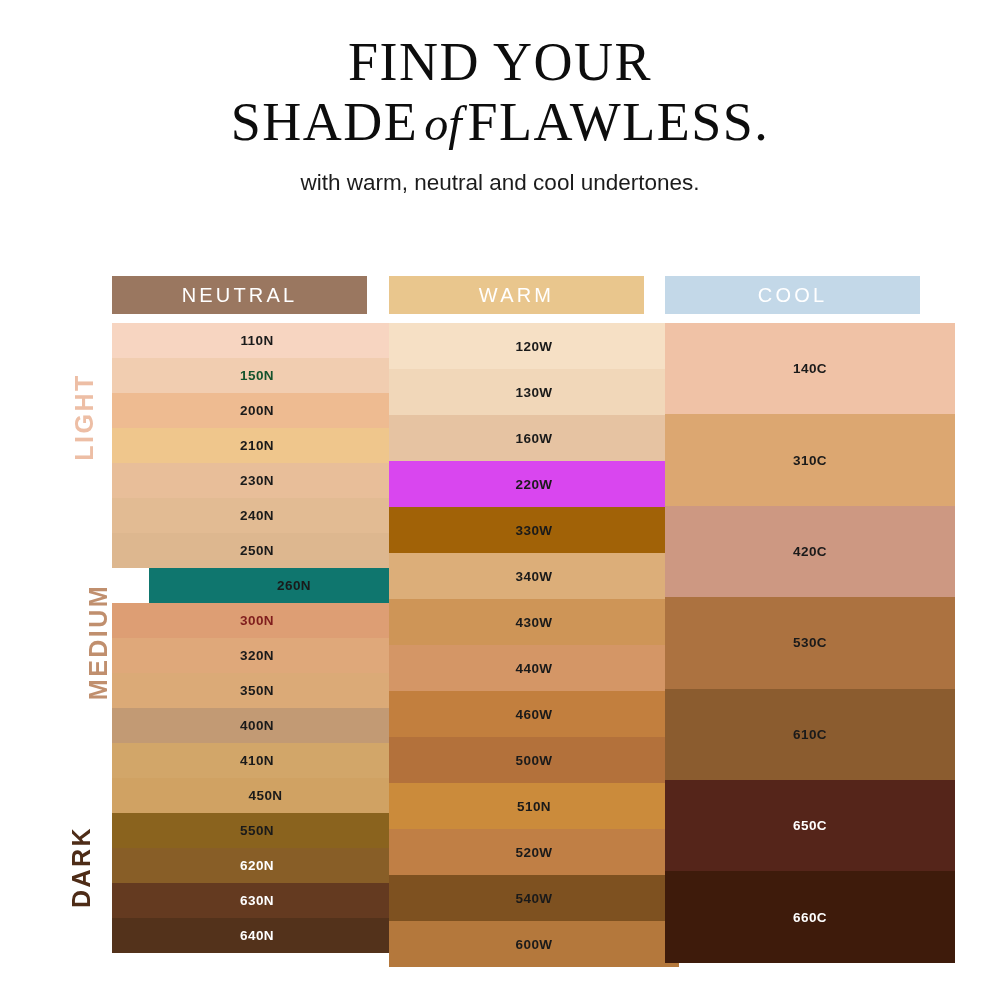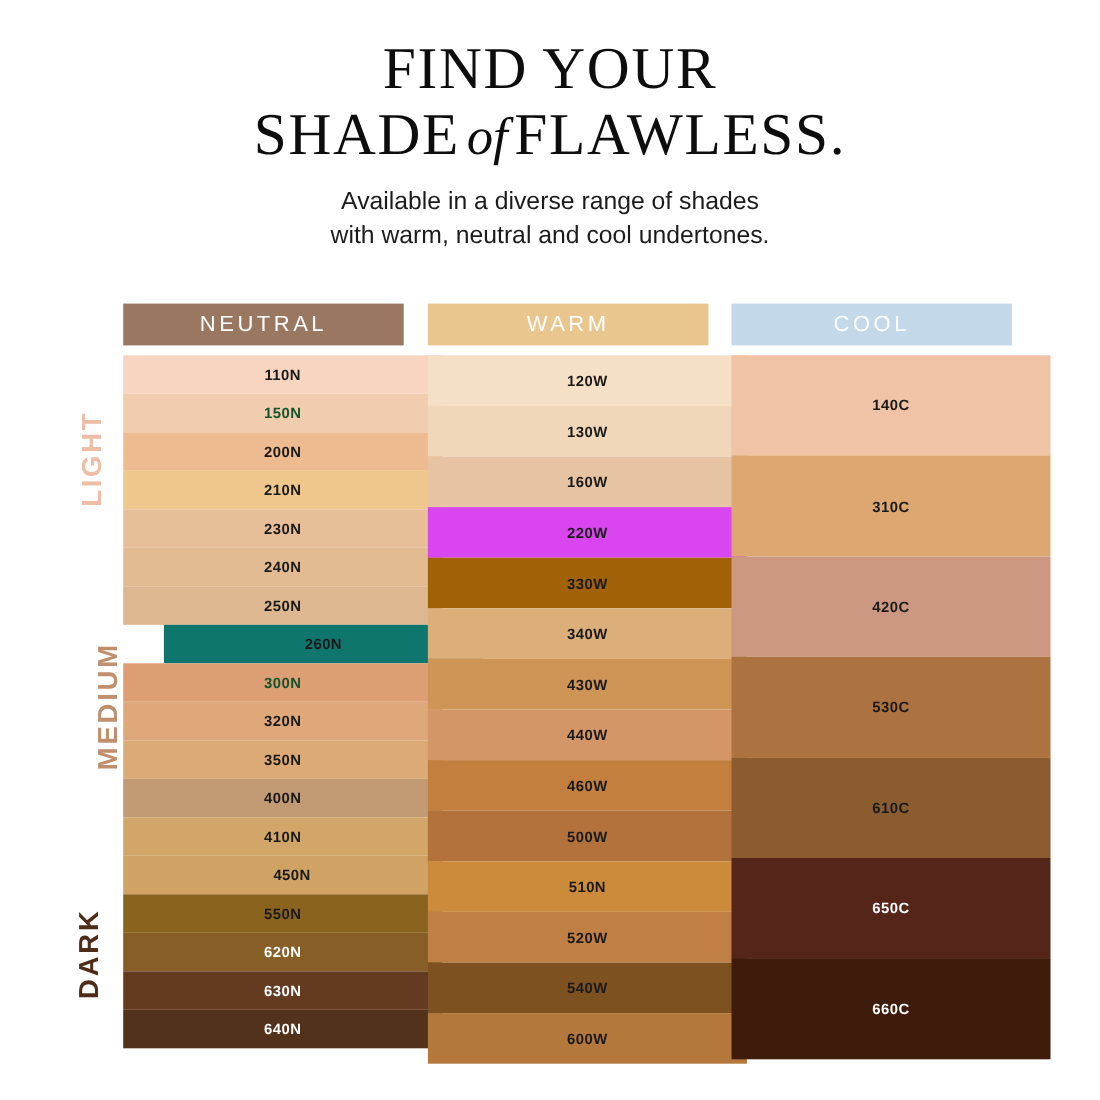--- a/index.html
+++ b/index.html
@@ -156,21 +156,20 @@
 <body>
 
 <div class="page">
 
   <div class="headline">
     <span class="line1">FIND YOUR</span>
     <span class="line2"><span>SHADE</span><span class="of">of</span><span>FLAWLESS.</span></span>
   </div>
 
   <div class="subtitle">
-    <span>Available in a diverse range of shades</span>
     <span>with warm, neutral and cool undertones.</span>
   </div>
 
   <div class="chart">
 
     <div class="depth-labels" id="depth-labels">
         <div class="depth-label" style="top: 0px; height: 190px; line-height: 190px; color: rgb(237, 190, 165);"><span class="rot">LIGHT</span></div>
         <div class="depth-label" style="top: 190px; height: 260px; line-height: 260px; color: rgb(192, 143, 110);"><span class="rot">MEDIUM</span></div>
         <div class="depth-label" style="top: 450px; height: 190px; line-height: 190px; color: rgb(78, 44, 23);"><span class="rot">DARK</span></div>
       </div>
@@ -197,21 +196,21 @@
             <div class="swatch" style="background: rgb(226, 187, 147); height: 35px;">
               <span class="swatch-label" style="color: rgb(26, 26, 26);">240N</span>
             </div>
             <div class="swatch" style="background: rgb(221, 183, 143); height: 35px;">
               <span class="swatch-label" style="color: rgb(26, 26, 26);">250N</span>
             </div>
             <div class="swatch" style="background: #0f766e; height: 35px; margin-left: 37px;">
               <span class="swatch-label" style="color: rgb(26, 26, 26);">260N</span>
             </div>
             <div class="swatch" style="background: rgb(221, 158, 116); height: 35px;">
-              <span class="swatch-label" style="color: #14532d;">300N</span>
+              <span class="swatch-label" style="color: #7f1d1d;">300N</span>
             </div>
             <div class="swatch" style="background: rgb(223, 168, 122); height: 35px;">
               <span class="swatch-label" style="color: rgb(26, 26, 26);">320N</span>
             </div>
             <div class="swatch" style="background: rgb(219, 170, 119); height: 35px;">
               <span class="swatch-label" style="color: rgb(26, 26, 26);">350N</span>
             </div>
             <div class="swatch" style="background: rgb(194, 154, 116); height: 35px;">
               <span class="swatch-label" style="color: rgb(26, 26, 26);">400N</span>
             </div>

